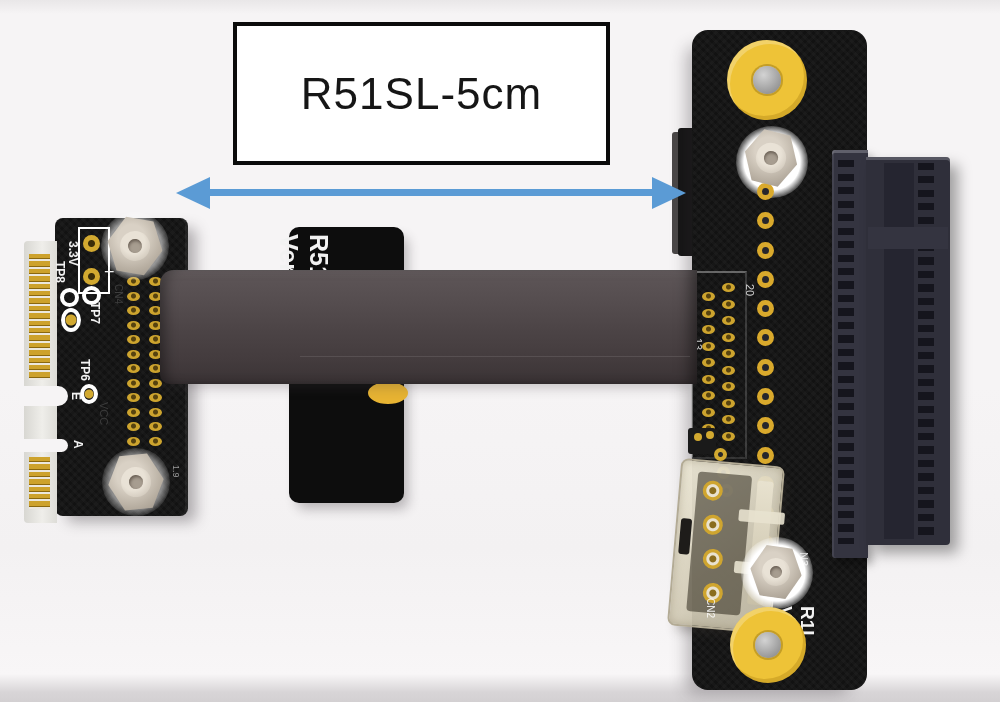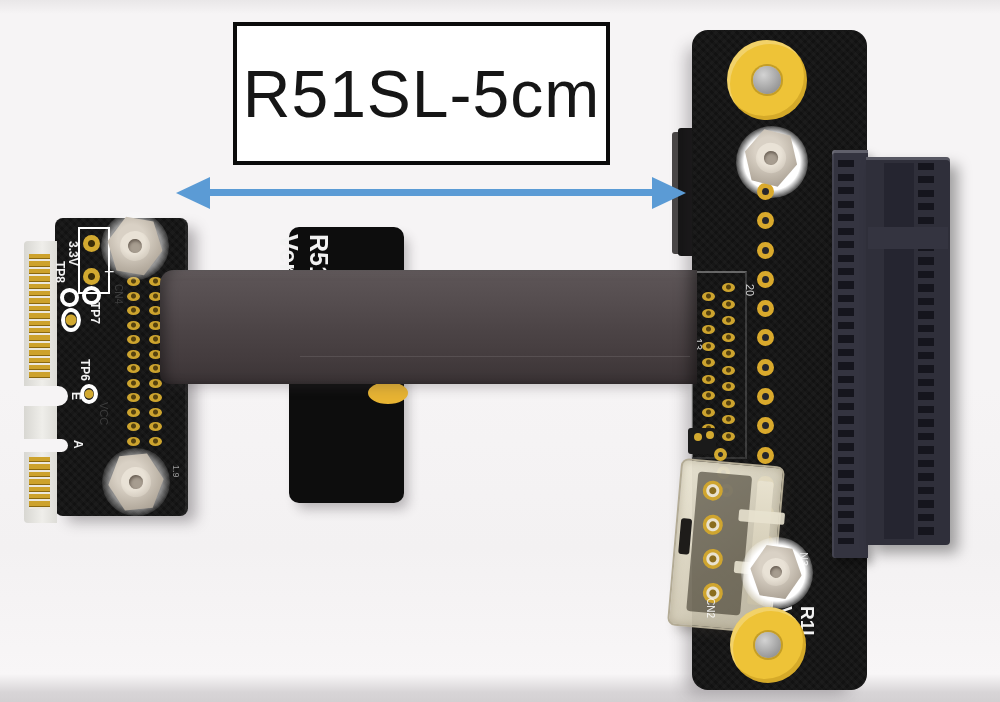--- a/index.html
+++ b/index.html
@@ -3,21 +3,21 @@
 <meta charset="utf-8">
 <style>
   html,body{margin:0;padding:0;background:#e8e6e7;}
   #stage{position:relative;width:1000px;height:702px;overflow:hidden;
     background:linear-gradient(180deg,#e9e7e8 0px,#f6f4f5 14px,#f6f4f5 55%,#f3f1f2 78%,#f8f6f7 96%,#d8d5d7 98.6%,#d3d0d2 100%);
     font-family:"Liberation Sans","DejaVu Sans",sans-serif;}
   .abs{position:absolute;}
   
   .label-box{left:233px;top:22px;width:377px;height:143px;background:#fff;border:4px solid #0b0b0b;
     display:flex;align-items:center;justify-content:center;box-sizing:border-box;}
-  .label-box span{font-size:66px;color:#161616;letter-spacing:1px;}
+  .label-box span{font-size:44px;color:#161616;letter-spacing:1px;}
   .arrow-shaft{left:203px;top:189px;width:456px;height:7px;background:#5b9bd5;}
   .tri{width:0;height:0;border-top:16px solid transparent;border-bottom:16px solid transparent;}
   .tri-l{left:176px;top:177px;border-right:34px solid #5b9bd5;}
   .tri-r{left:652px;top:177px;border-left:34px solid #5b9bd5;}
   
   .pcb{background:#121212;background-image:repeating-linear-gradient(45deg,rgba(255,255,255,.025) 0 3px,transparent 3px 6px),repeating-linear-gradient(-45deg,rgba(255,255,255,.02) 0 3px,transparent 3px 6px);}
   .vt{transform-origin:0 0;transform:rotate(90deg);white-space:pre;line-height:1.2;color:#f2f2f2;}
   .hex{clip-path:polygon(26% 3%,74% 3%,98% 50%,74% 97%,26% 97%,2% 50%);
     background:radial-gradient(circle at 42% 38%,#d9d1c5 0 28%,#b9b0a3 62%,#958c80 100%);}
   .hex .inner{position:absolute;left:24%;top:24%;width:52%;height:52%;border-radius:50%;

